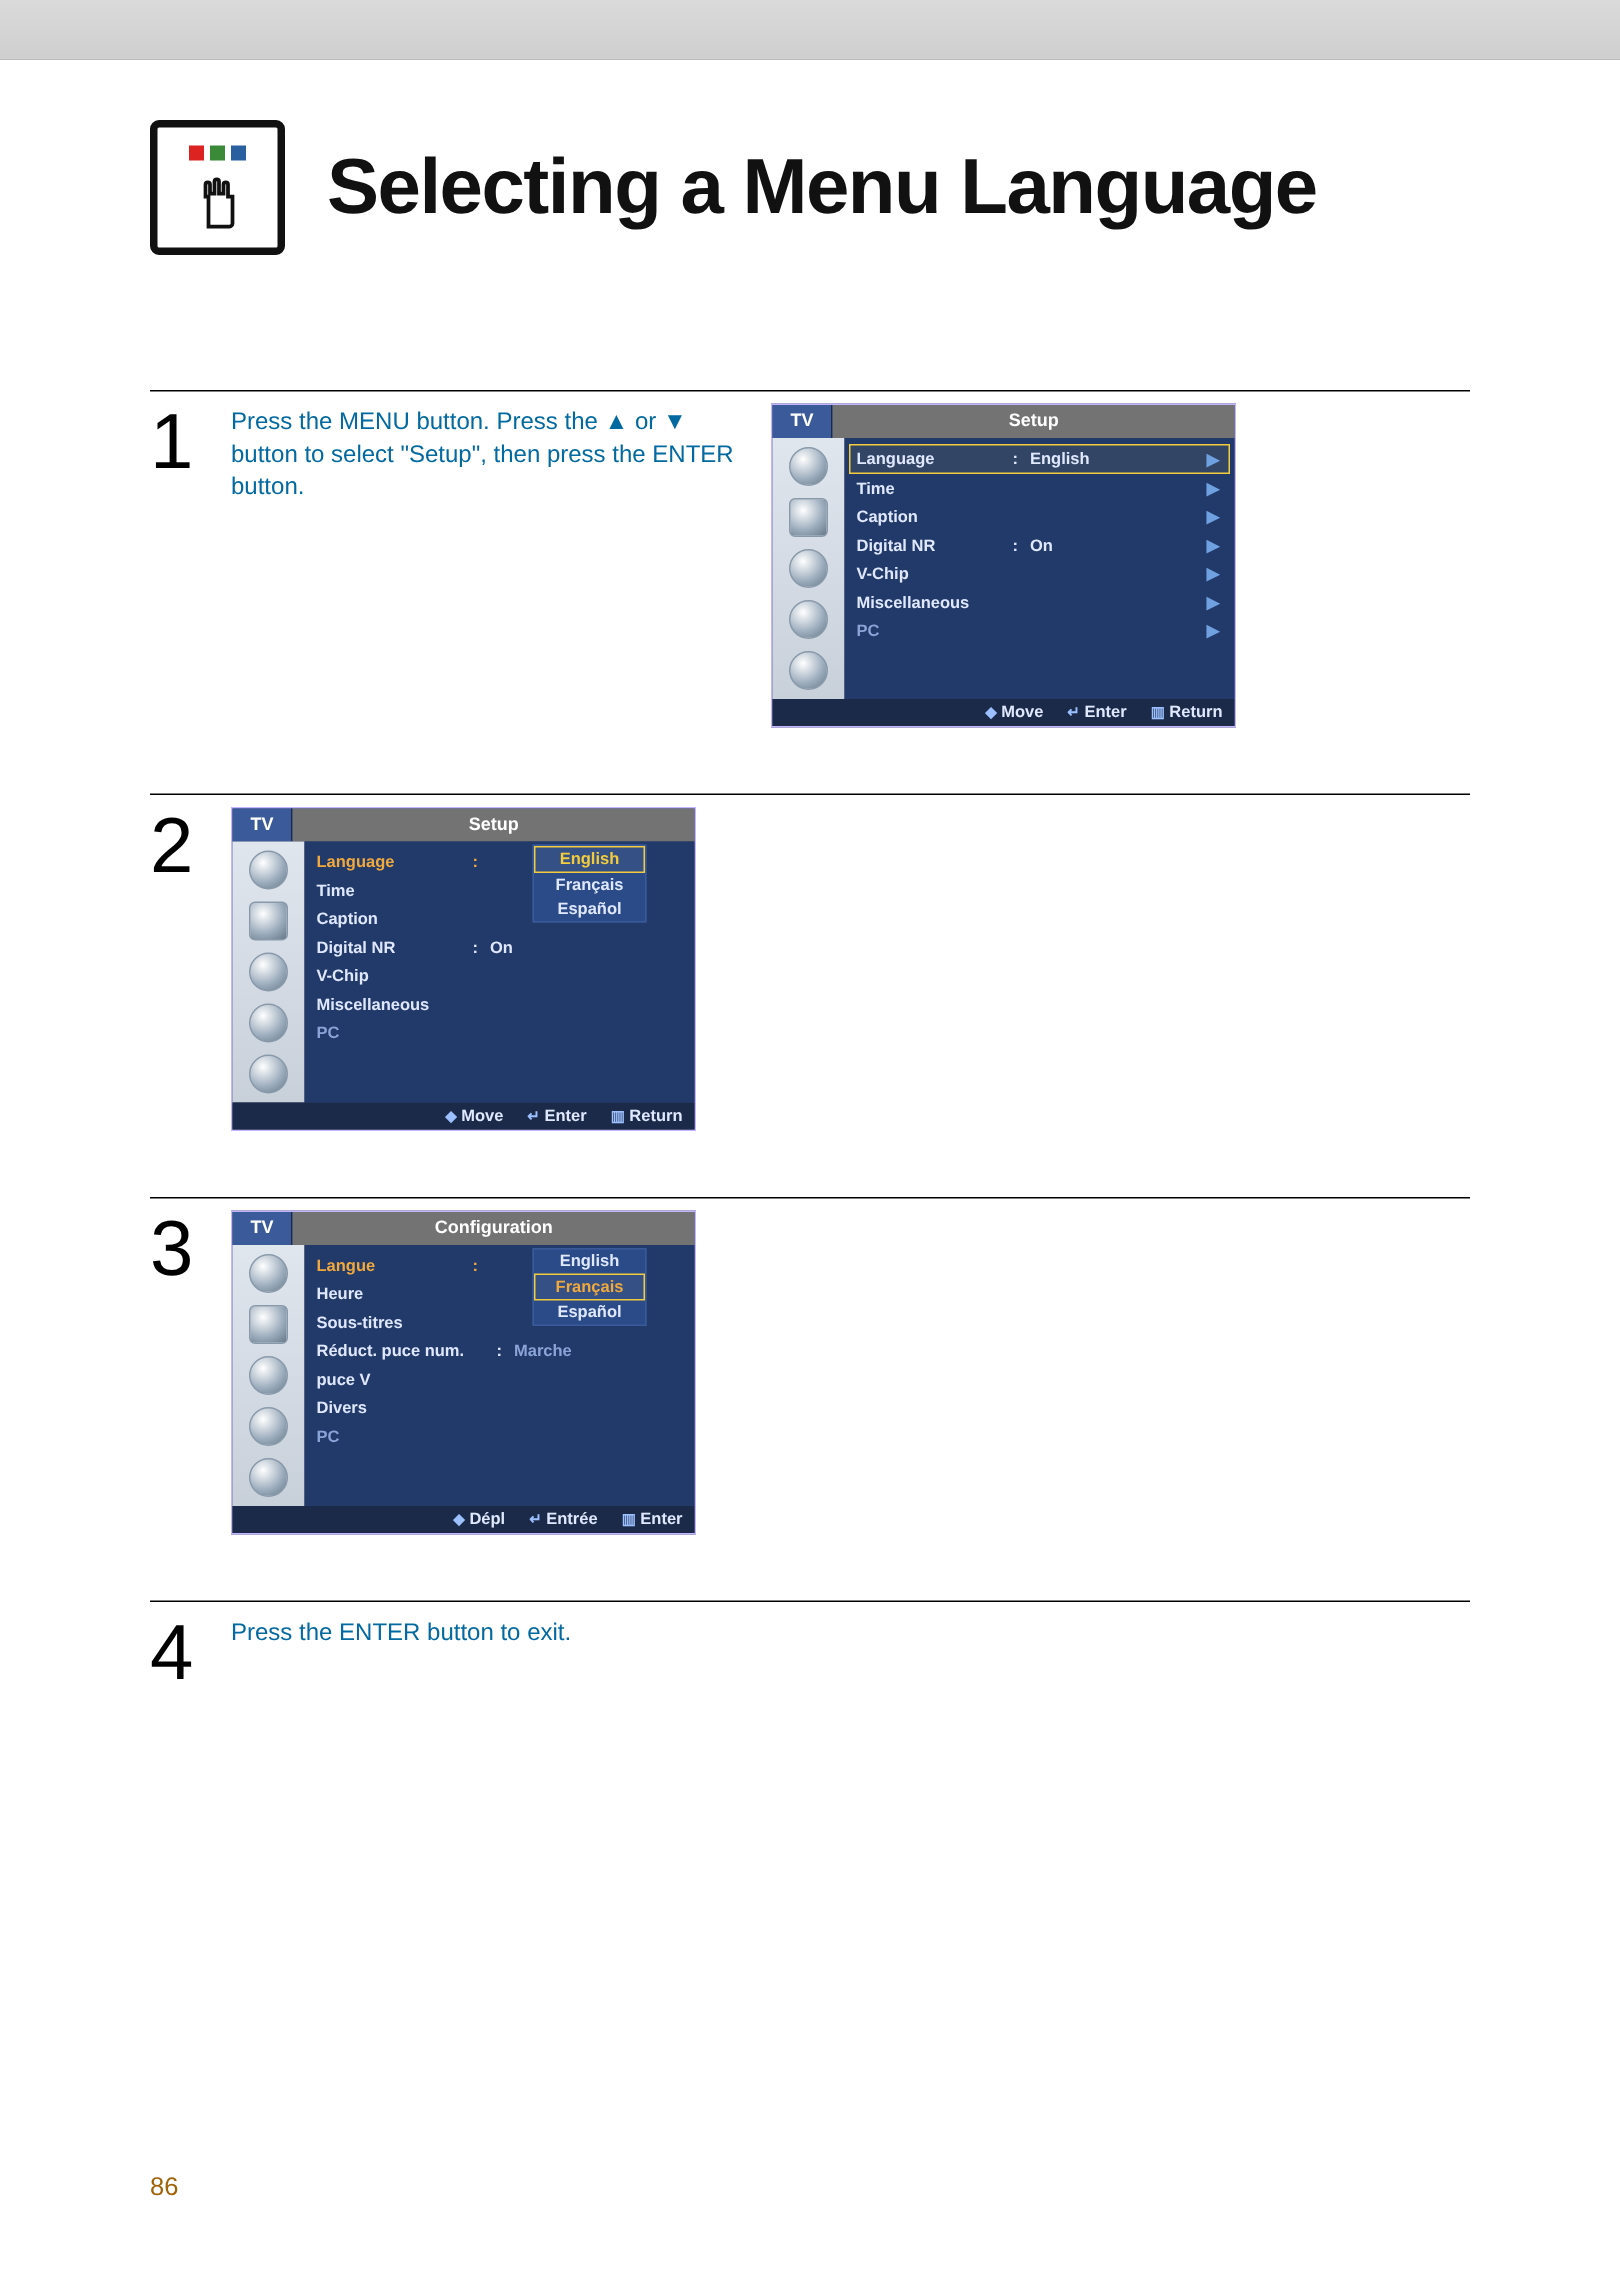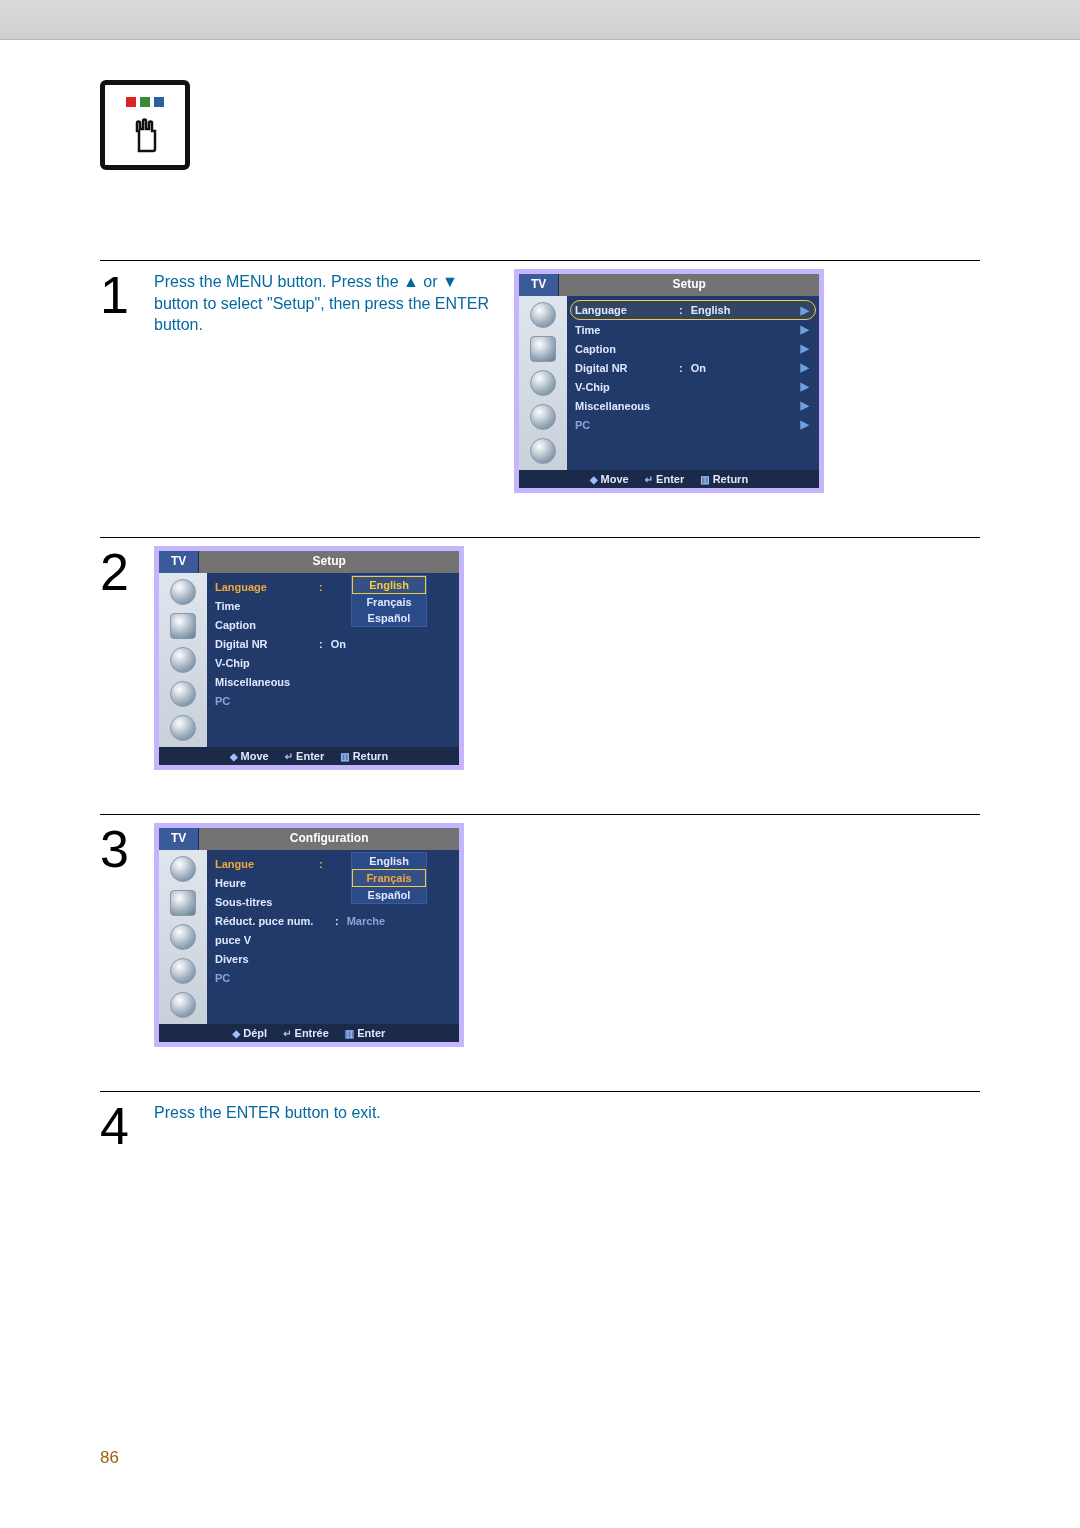--- a/index.html
+++ b/index.html
@@ -86,21 +86,21 @@
     color: #0369a1;
   }
   .step-screens {
     flex: 1;
     display: flex;
     justify-content: flex-start;
   }
   
   .tv-menu {
     width: 310px;
-    border: 5px solid #c4b5fd;
+    border: 1px solid #c4b5fd;
     background: #2a3a62;
     font-size: 12px;
     color: #fff;
     display: flex;
     flex-direction: column;
   }
   .tv-header {
     display: flex;
     height: 22px;
   }
@@ -152,37 +152,36 @@
     position: relative;
   }
   .tv-row {
     display: flex;
     align-items: center;
     height: 19px;
     padding: 0 4px;
     color: #e0e8ff;
     font-weight: 700;
     font-size: 11px;
-    border-radius: 10px;
   }
   .tv-row.highlight-line .tv-label { color: #f2a93c; }
   .tv-row.selected {
     border: 1.5px solid #f2cc3c;
     background: rgba(255,200,50,0.08);
     height: 20px;
     margin: 0 -1px;
   }
   .tv-label { flex: 0 0 104px; }
   .tv-value { flex: 1; padding-left: 2px; }
   .tv-arrow { color: #6fa0e0; padding-right: 2px; }
   .tv-row .colon { padding-right: 6px; }
   .tv-footer {
     background: #1a2a48;
     display: flex;
-    justify-content: center;
+    justify-content: flex-end;
     gap: 16px;
     padding: 3px 8px;
     font-size: 11px;
     font-weight: 700;
     color: #e0e8ff;
   }
   .tv-footer .ficon { color:#9cc0ff; margin-right:3px; font-size:10px; }
   
   .lang-dropdown {
     position: absolute;
@@ -229,20 +228,21 @@
         <span class="d-red"></span>
           <span class="d-green"></span>
           <span class="d-blue"></span>
       </div>
       <div class="hand-shape">
         <svg viewBox="0 0 40 40">
           <path d="M14 38 L14 18 L12 18 L12 10 C12 8 15 8 15 10 L15 16 L18 16 L18 8 C18 6 21 6 21 8 L21 16 L24 16 L24 10 C24 8 27 8 27 10 L27 18 L30 18 L30 36 C30 38 28 38 28 38 Z" fill="none" stroke="#111" stroke-width="2.5"></path>
         </svg>
       </div>
     </div>
+    <div class="page-title">Selecting a Menu Language</div>
   </div>
 
   <div class="steps">
 
     <div class="step">
       <div class="step-body">
         <div class="step-num">1</div>
         <div class="step-text">Press the MENU button. Press the ▲ or ▼ button to select "Setup", then press the ENTER button.</div>
         <div class="step-screens">
           <div class="tv-menu">

